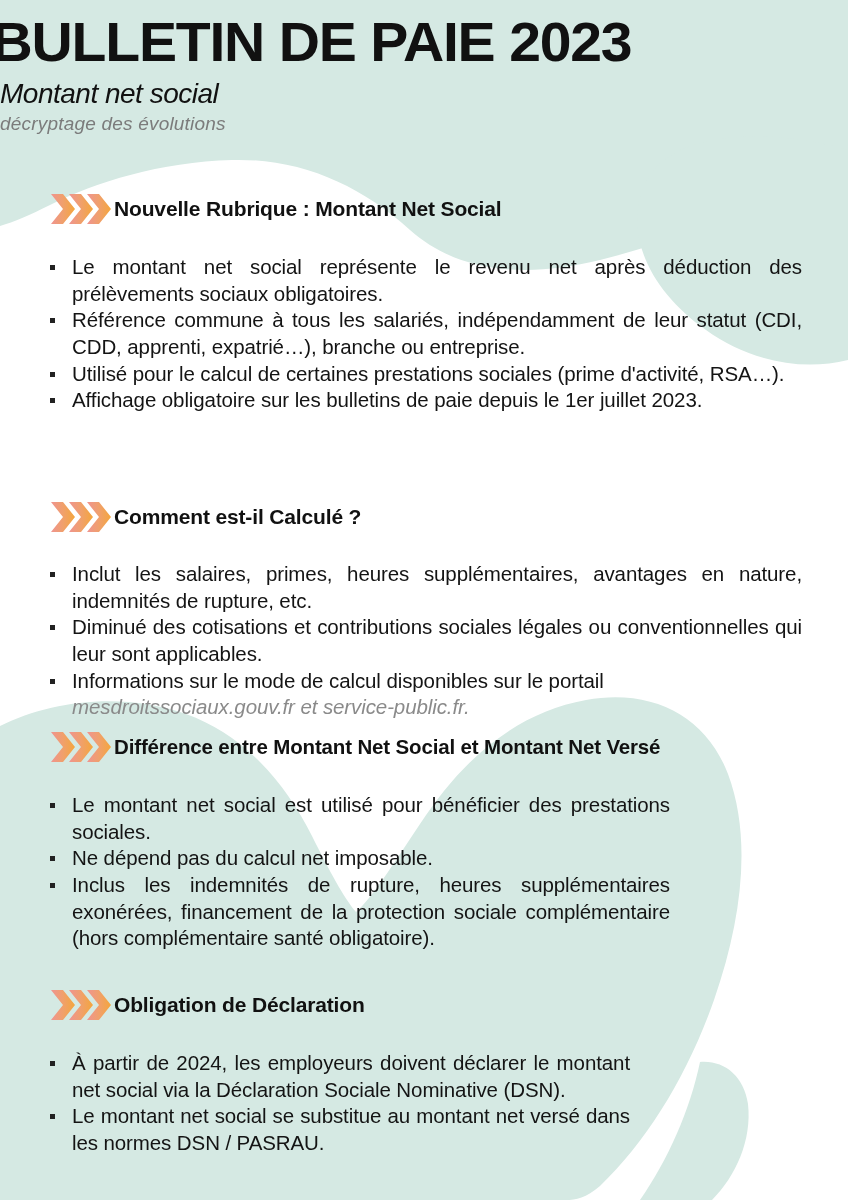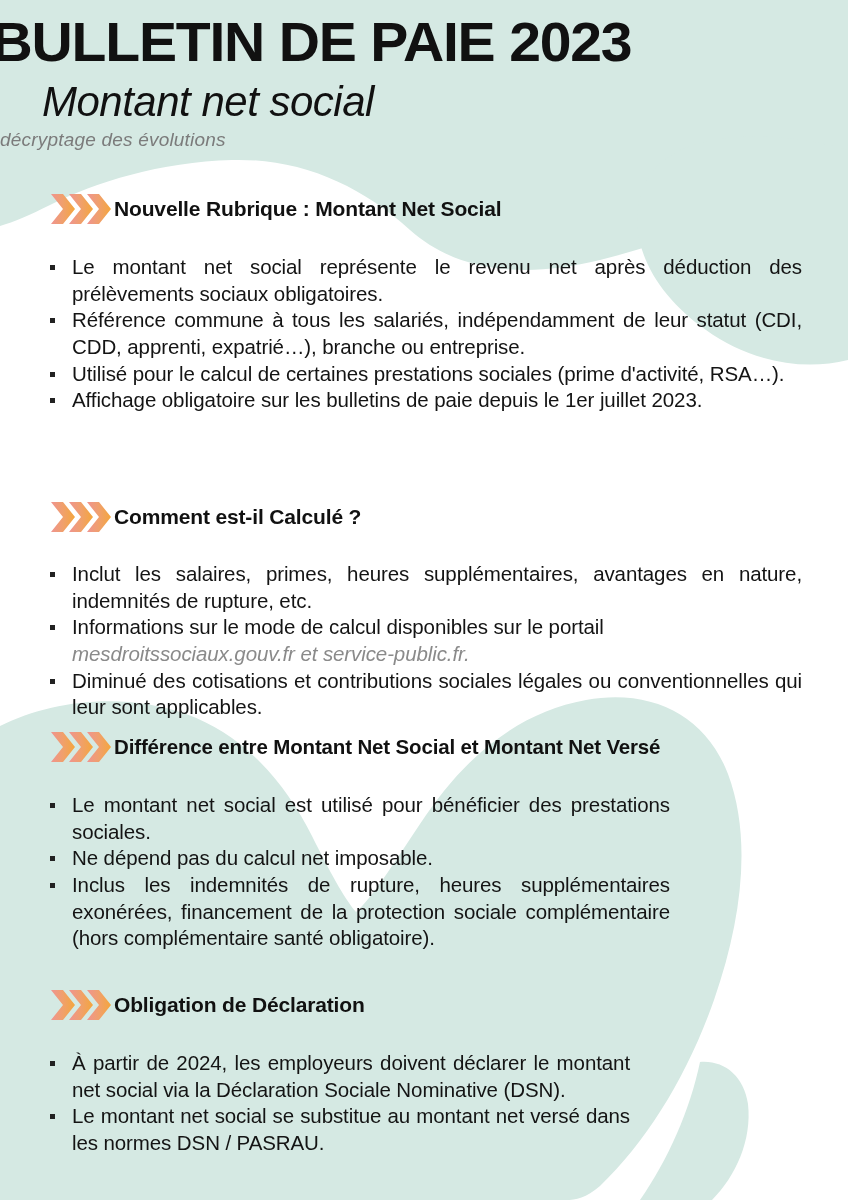--- a/index.html
+++ b/index.html
@@ -45,28 +45,27 @@
     font-weight: 700;
     letter-spacing: -1.2px;
     color: #111111;
     line-height: 1.08;
     white-space: nowrap;
     transform: scaleX(1.02);
   }
 
   .sub-title {
     font-family: "Liberation Sans", sans-serif;
-    font-size: 42px;
+    font-size: 28px;
     font-style: italic;
     font-weight: 400;
     color: #111111;
     line-height: 1.15;
     margin-top: 6px;
     letter-spacing: -0.5px;
-    margin-left: 42px;
   }
 
   .sub-sub-title {
     font-family: "Liberation Sans", sans-serif;
     font-size: 19px;
     font-style: italic;
     font-weight: 400;
     color: #7b7b7b;
     letter-spacing: 0.2px;
     margin-top: 2px;
@@ -210,22 +209,22 @@
     <div class="section-head">
       <svg class="chev-icon" viewBox="0 0 62 34">
         <path d="M1,2 L13,2 L25,17 L13,32 L1,32 L13,17 Z" fill="url(#chevGrad)"></path>
         <path d="M19,2 L31,2 L43,17 L31,32 L19,32 L31,17 Z" fill="url(#chevGrad)"></path>
         <path d="M37,2 L49,2 L61,17 L49,32 L37,32 L49,17 Z" fill="url(#chevGrad)"></path>
       </svg>
       <div class="section-title">Comment est-il Calculé ?</div>
     </div>
     <ul class="bullets">
       <li class="bullet">Inclut les salaires, primes, heures supplémentaires, avantages en nature, indemnités de rupture, etc.</li>
+      <li class="bullet">Diminué des cotisations et contributions sociales légales ou conventionnelles qui leur sont applicables.</li>
       <li class="bullet"><span>Informations sur le mode de calcul disponibles sur le portail</span><span class="url">mesdroitssociaux.gouv.fr et service-public.fr.</span></li>
-      <li class="bullet">Diminué des cotisations et contributions sociales légales ou conventionnelles qui leur sont applicables.</li>
     </ul>
   </div>
 
   <div class="section" id="section-3">
     <div class="section-head">
       <svg class="chev-icon" viewBox="0 0 62 34">
         <path d="M1,2 L13,2 L25,17 L13,32 L1,32 L13,17 Z" fill="url(#chevGrad)"></path>
         <path d="M19,2 L31,2 L43,17 L31,32 L19,32 L31,17 Z" fill="url(#chevGrad)"></path>
         <path d="M37,2 L49,2 L61,17 L49,32 L37,32 L49,17 Z" fill="url(#chevGrad)"></path>
       </svg>

